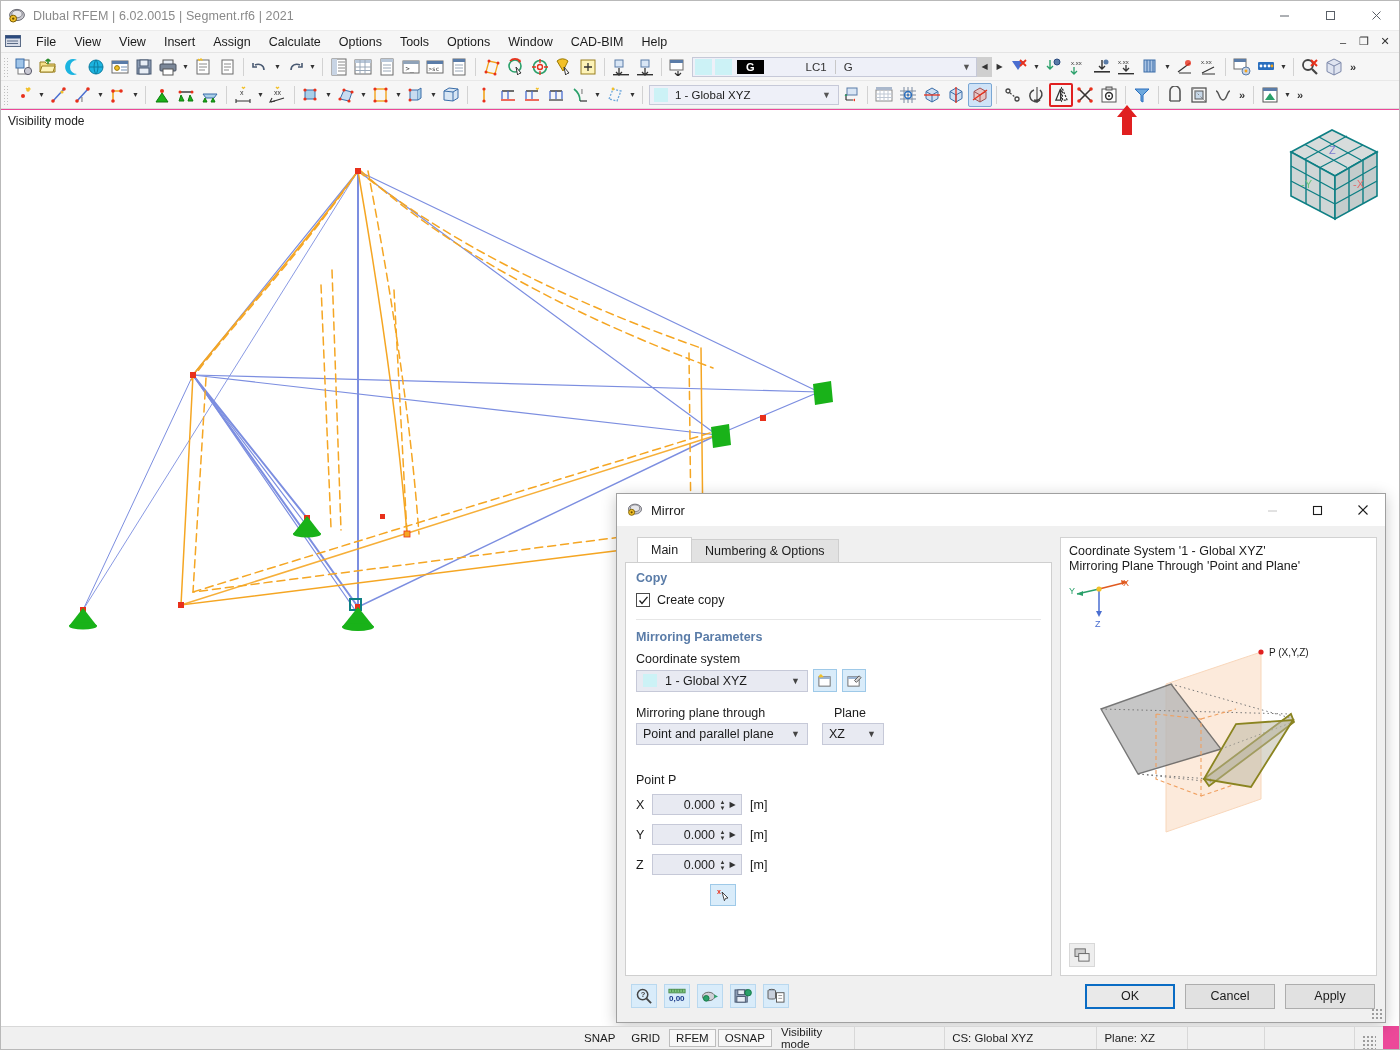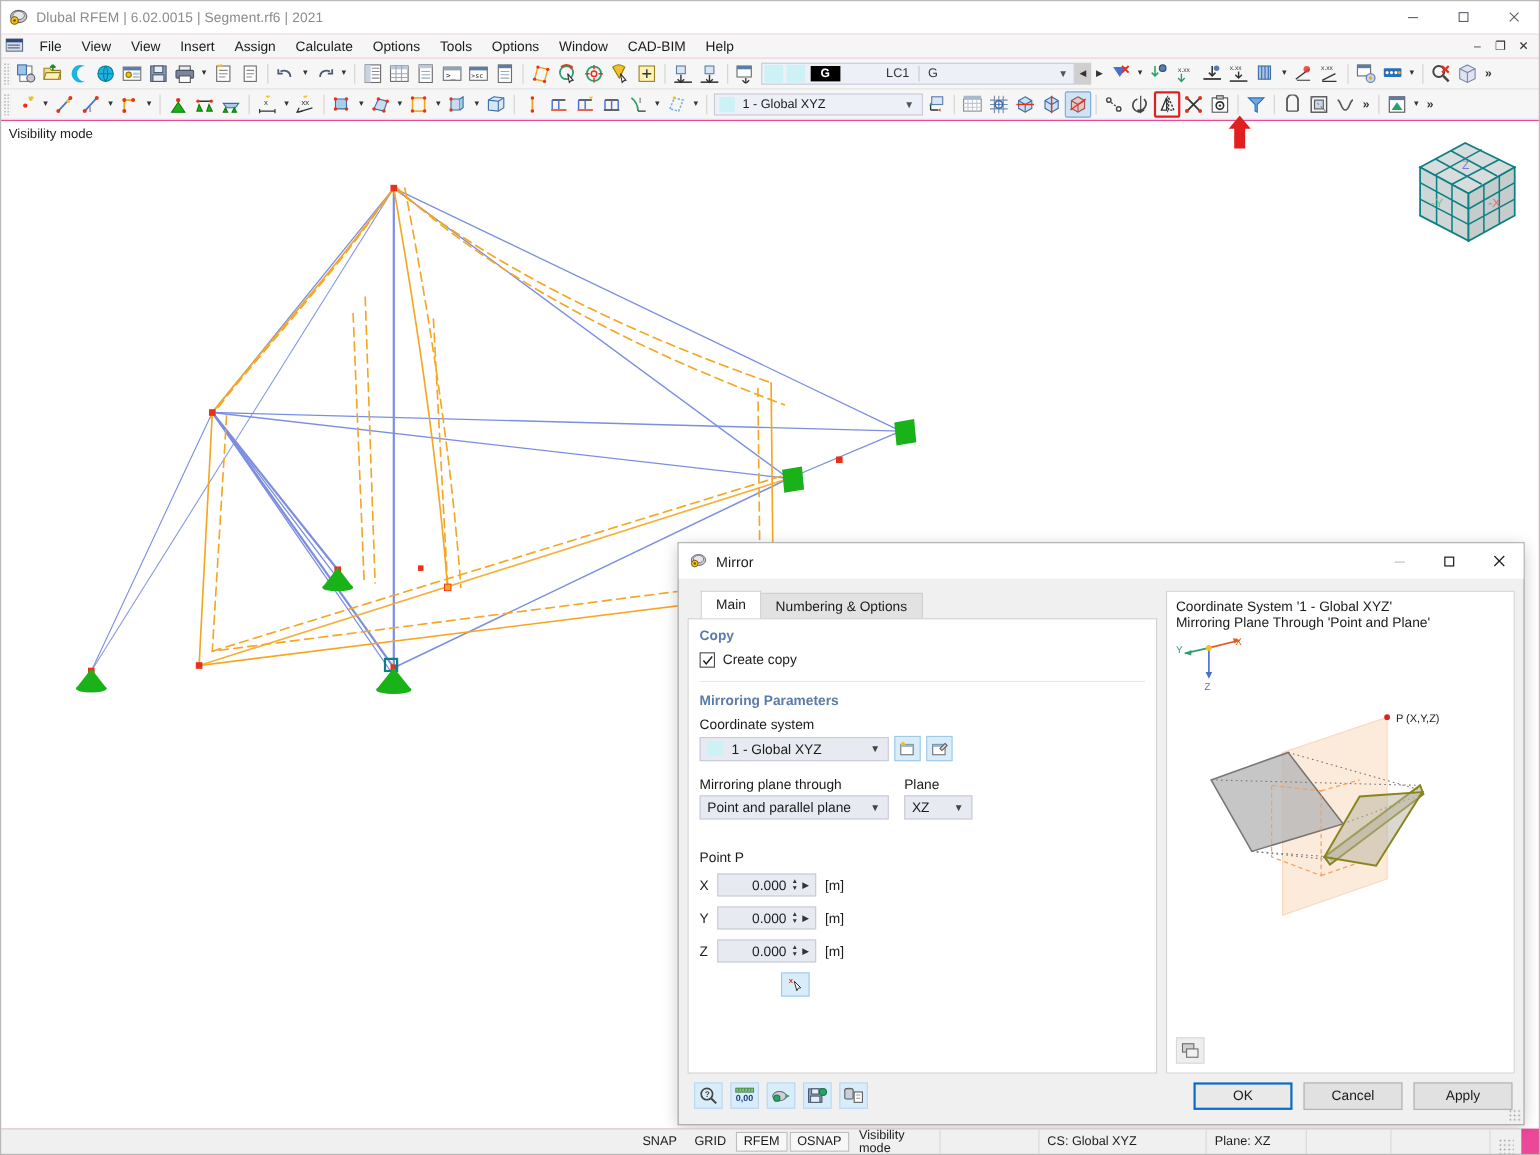--- a/index.html
+++ b/index.html
@@ -1158,21 +1158,21 @@
               </div>
               <div class="mini-btn">
                 <svg width="16" height="15" viewBox="0 0 17 16">
                   <rect x="2" y="4" width="12" height="10" fill="#fff" stroke="#6b6b6b"></rect>
                   <rect x="2" y="4" width="12" height="2.4" fill="#9ab4d2"></rect>
                   <path d="M9 8l5-5 2 2-5 5z" fill="#d8d8d8" stroke="#555"></path>
                 </svg>
               </div>
             </div>
 
-            <div class="row" style="gap:0;align-items:center;">
+            <div class="row" style="gap:12px;align-items:center;">
               <div style="width:172px;">
                 <div class="field-label">Mirroring plane through</div>
               </div>
               <div style="margin-left:14px;">
                 <div class="field-label">Plane</div>
               </div>
             </div>
             <div class="row">
               <div class="select" style="width:172px;">
                 <span>Point and parallel plane</span>

